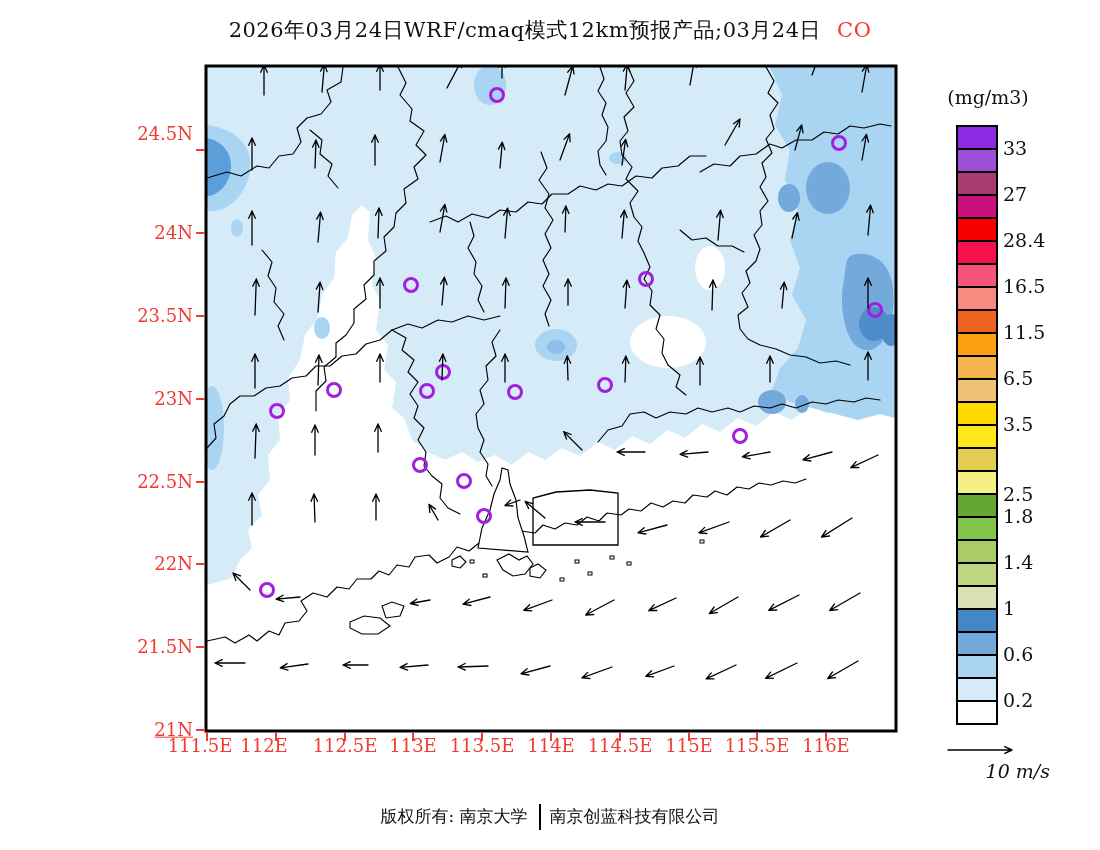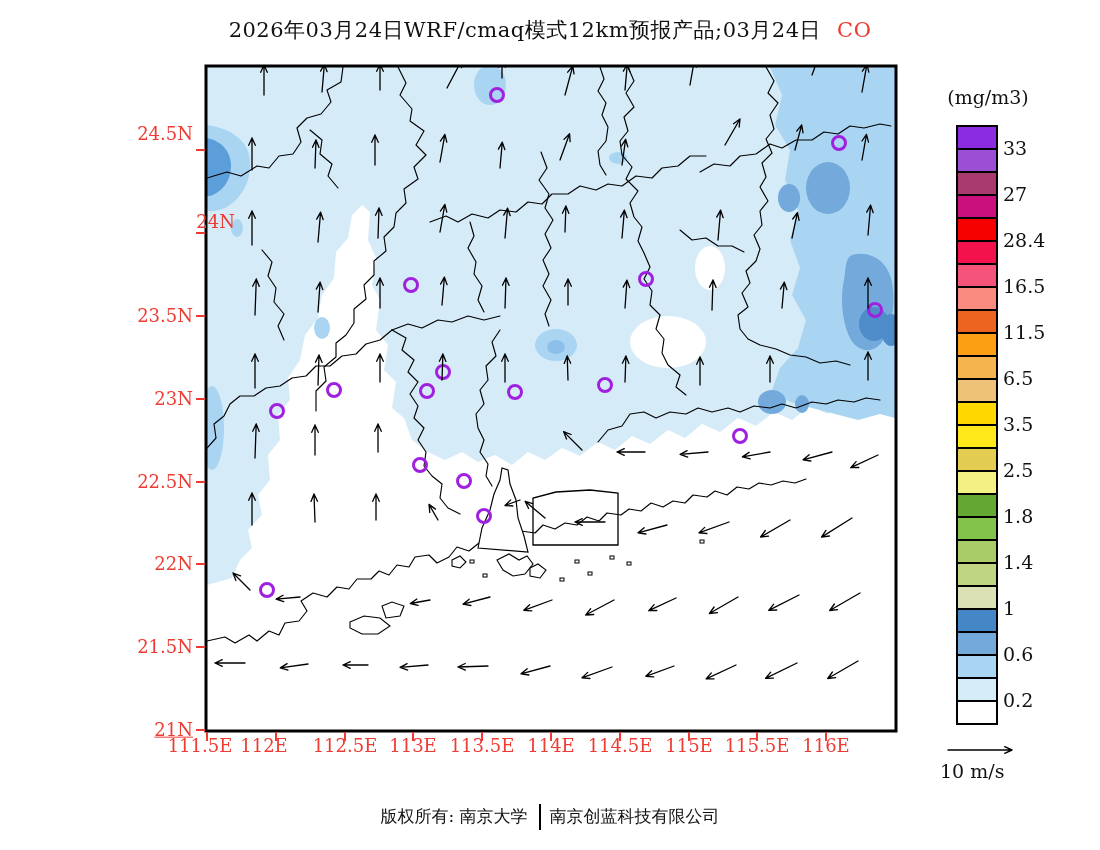--- a/index.html
+++ b/index.html
@@ -12,21 +12,21 @@
   #map-svg{position:absolute;left:0;top:0;}
   .ylabel{position:absolute;left:0;width:193px;text-align:right;font-size:18px;
           color:var(--red);transform:translateY(-54%);white-space:nowrap;}
   .xlabel{position:absolute;top:735px;font-size:18px;color:var(--red);
           transform:translateX(-50%);white-space:nowrap;}
   .cb-units{position:absolute;left:928px;top:86px;width:120px;text-align:center;font-size:19px;}
   .colorbar{position:absolute;left:956px;top:125px;width:38px;border:2px solid #000;box-sizing:content-box;}
   .cb-cell{width:38px;height:23px;border-bottom:2px solid #000;box-sizing:border-box;}
   .cb-cell:last-child{border-bottom:none;height:21px;}
   .cb-label{position:absolute;left:1003px;font-size:19px;transform:translateY(-50%);white-space:nowrap;}
-  .wind-label{position:absolute;left:940px;top:760px;width:110px;text-align:left;font-size:19px;}
+  .wind-label{position:absolute;left:940px;top:760px;width:110px;text-align:right;font-size:19px;font-style:italic;}
   .footer{position:absolute;top:804px;left:0;width:1100px;text-align:center;font-size:17px;white-space:nowrap;}
   .footer .divider{display:inline-block;width:0;height:26px;border-left:2px solid #000;
                    vertical-align:middle;margin:0 9px 0 11px;}
 </style>
 </head>
 <body>
 
 <div class="title">
   <span>2026年03月24日WRF/cmaq模式12km预报产品;03月24日</span><span class="species">CO</span>
 </div>
@@ -221,21 +221,21 @@
       <line x1="757" y1="732" x2="757" y2="741" stroke="#ee3b33" stroke-width="2"></line>
       <line x1="826" y1="732" x2="826" y2="741" stroke="#ee3b33" stroke-width="2"></line>
     </g>
   <g id="wind-ref-arrow">
       <path d="M 948.0 750.0 L 1012.0 750.0 M 1004.7 746.7 L 1012.0 750.0 M 1004.7 753.3 L 1012.0 750.0" fill="none" stroke="#000" stroke-width="1.4" stroke-linecap="round"></path>
     </g>
 </svg>
 
 <div id="y-labels">
     <div class="ylabel" style="top: 134px;">24.5N</div>
-    <div class="ylabel" style="top: 222px; padding-left: 42px;">24N</div>
+    <div class="ylabel" style="top: 233px;">24N</div>
     <div class="ylabel" style="top: 316px;">23.5N</div>
     <div class="ylabel" style="top: 399px;">23N</div>
     <div class="ylabel" style="top: 482px;">22.5N</div>
     <div class="ylabel" style="top: 564px;">22N</div>
     <div class="ylabel" style="top: 647px;">21.5N</div>
     <div class="ylabel" style="top: 730px; text-decoration: underline;">21N</div>
   </div>
 <div id="x-labels">
     <div class="xlabel" style="left: 200px;">111.5E</div>
     <div class="xlabel" style="left: 264px;">112E</div>
@@ -279,21 +279,21 @@
     <div class="cb-cell" style="background: rgb(255, 255, 255);"></div>
   </div>
 <div id="cb-labels">
     <div class="cb-label" style="top: 148px;">33</div>
     <div class="cb-label" style="top: 194px;">27</div>
     <div class="cb-label" style="top: 240px;">28.4</div>
     <div class="cb-label" style="top: 286px;">16.5</div>
     <div class="cb-label" style="top: 332px;">11.5</div>
     <div class="cb-label" style="top: 378px;">6.5</div>
     <div class="cb-label" style="top: 424px;">3.5</div>
-    <div class="cb-label" style="top: 470px; text-align: center;">2.5</div>
+    <div class="cb-label" style="top: 494px; text-align: center;">2.5</div>
     <div class="cb-label" style="top: 516px;">1.8</div>
     <div class="cb-label" style="top: 562px;">1.4</div>
     <div class="cb-label" style="top: 608px;">1</div>
     <div class="cb-label" style="top: 654px;">0.6</div>
     <div class="cb-label" style="top: 700px;">0.2</div>
   </div>
 
 <div class="wind-label">10 m/s</div>
 
 <div class="footer">

